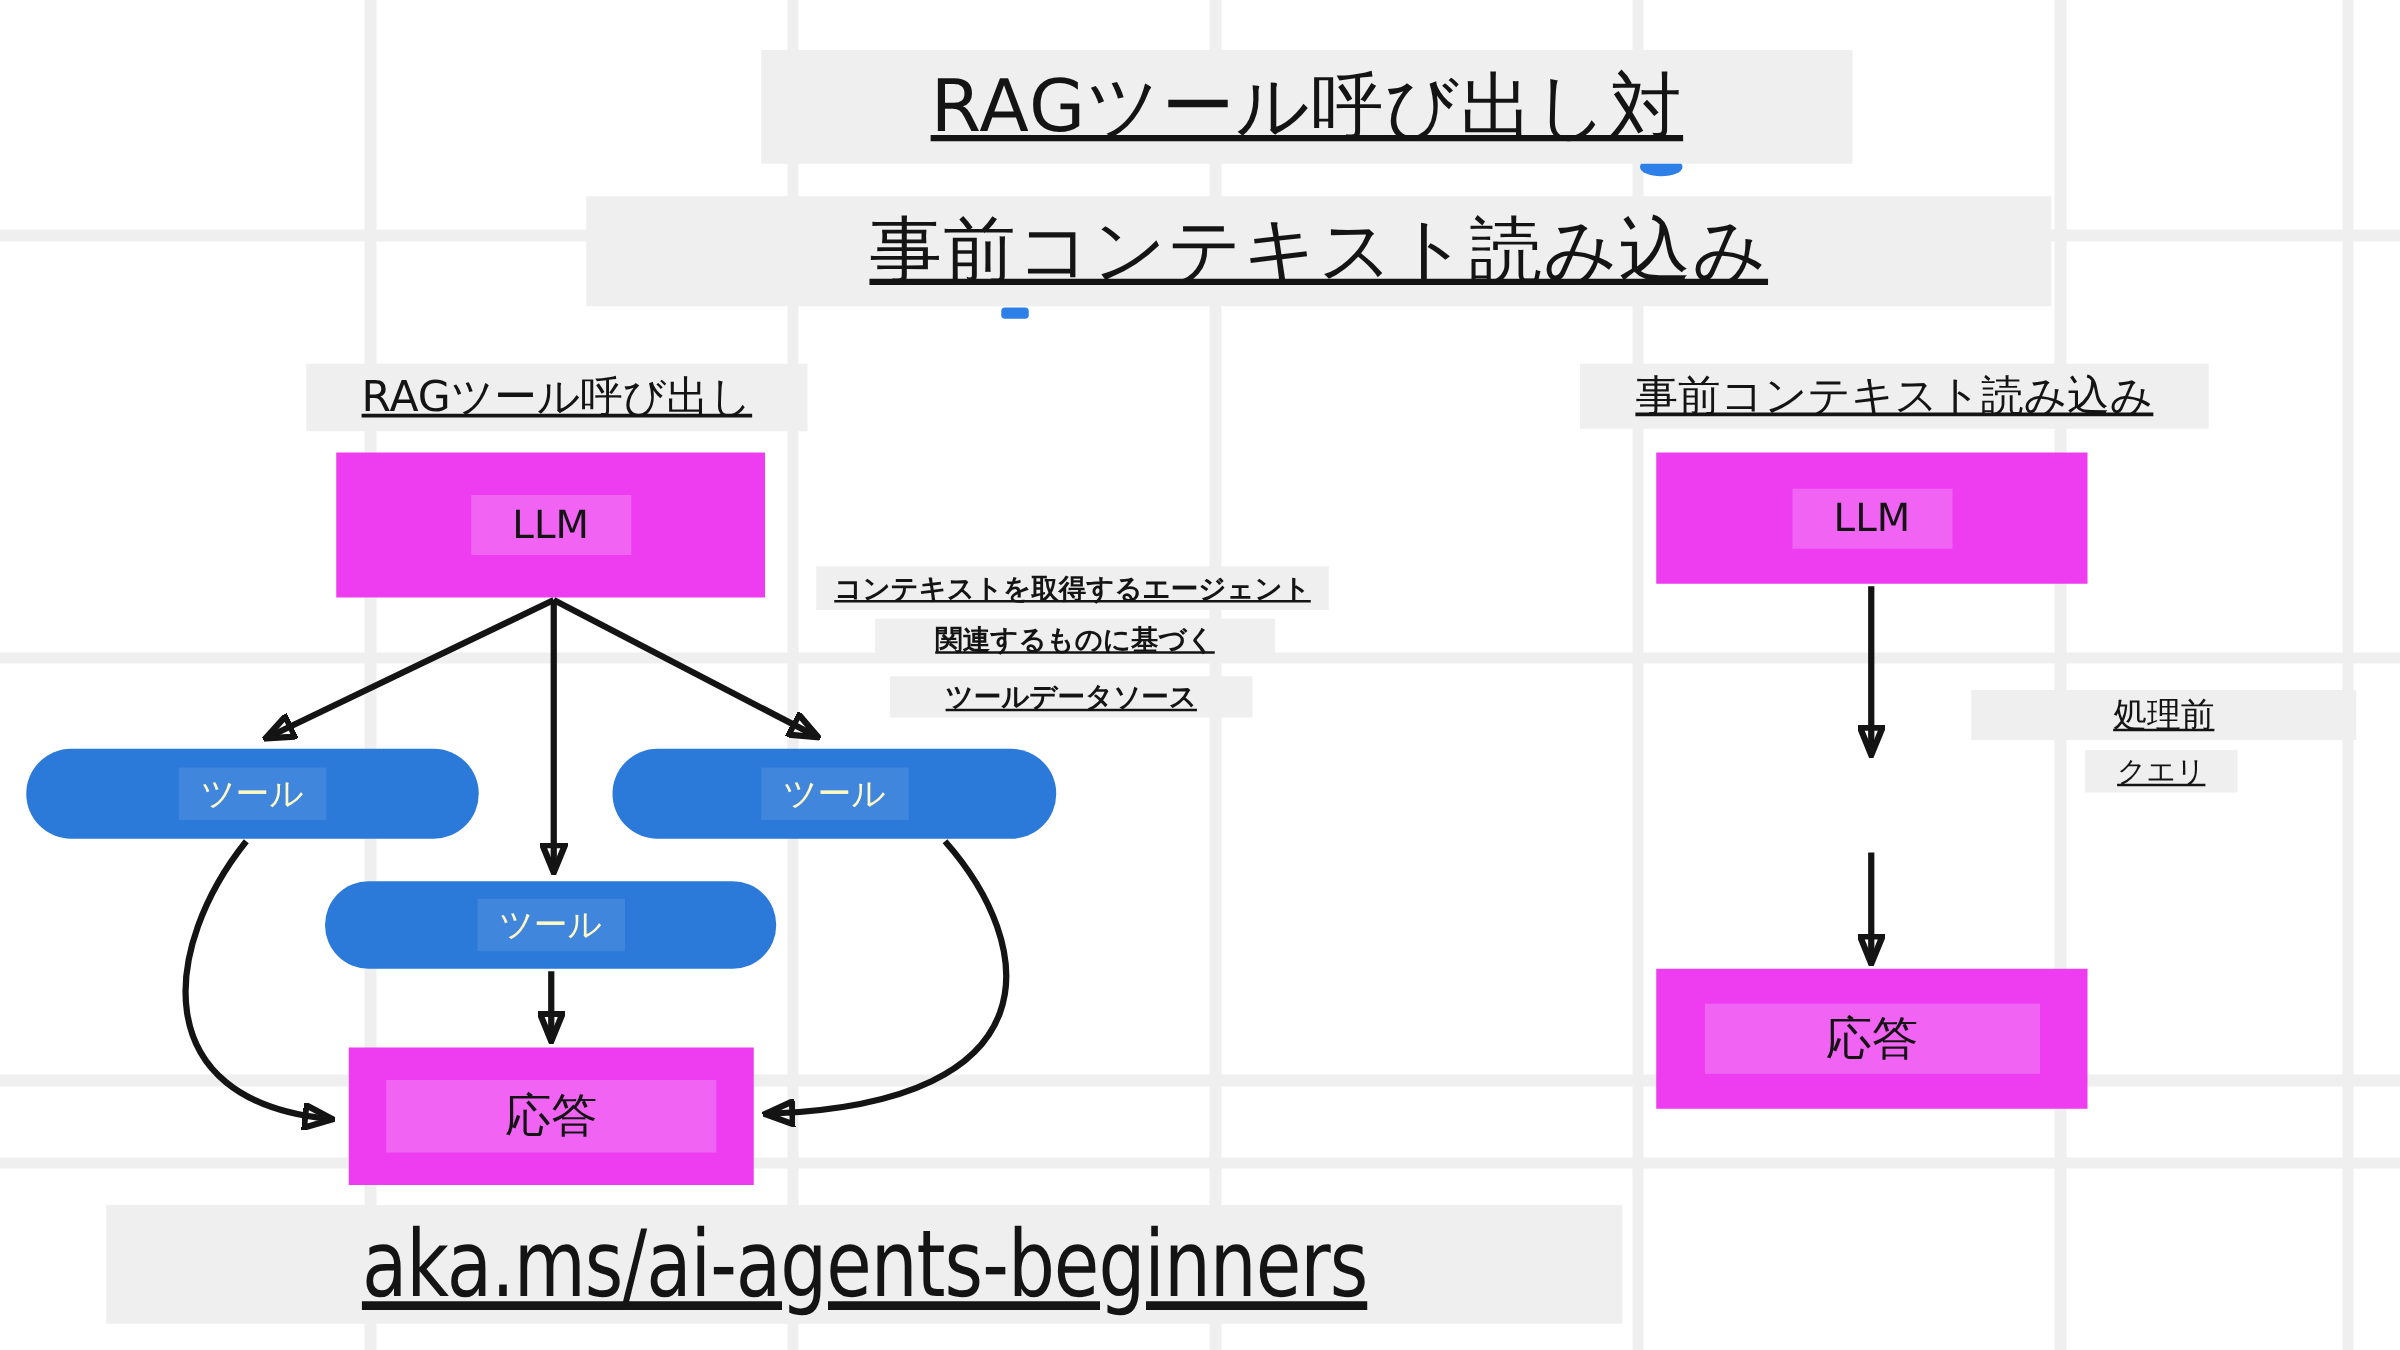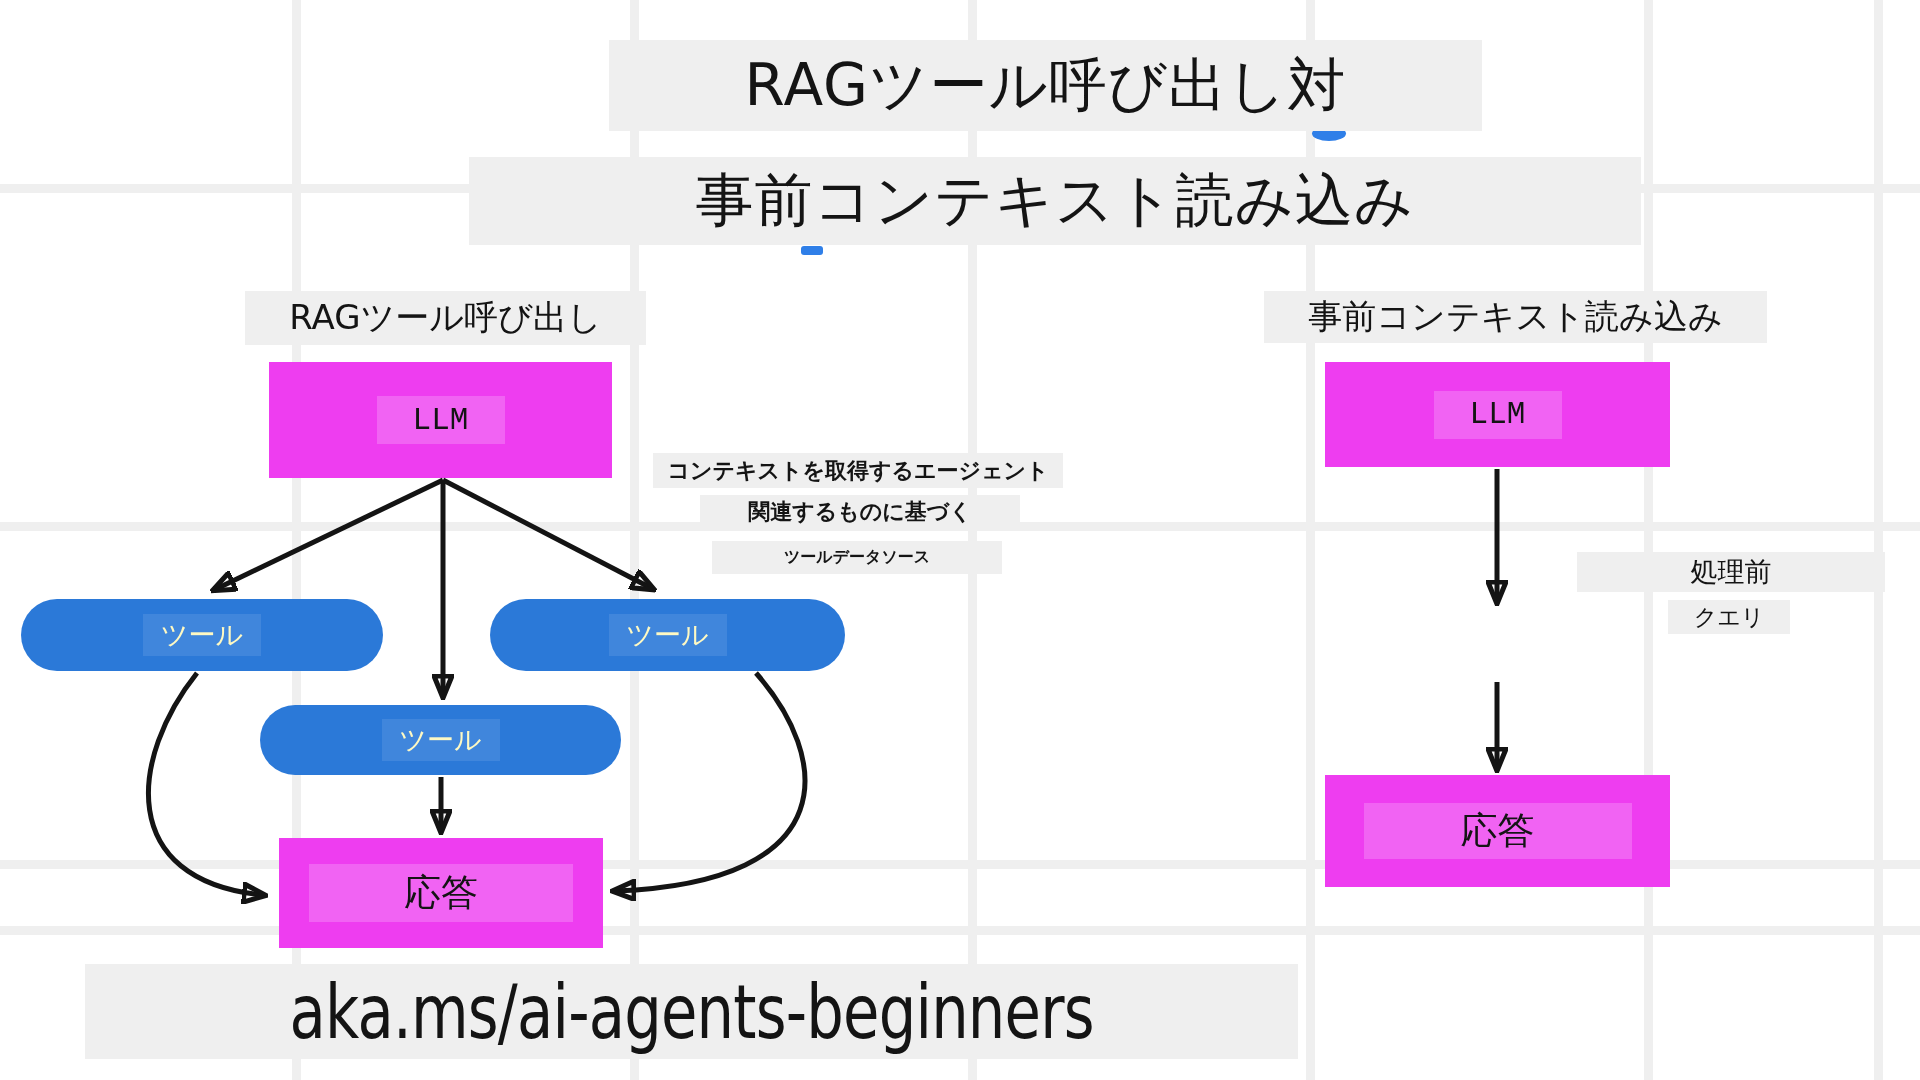--- a/index.html
+++ b/index.html
@@ -20,40 +20,40 @@
 
   
   .band {
     position: absolute;
     background: #efefef;
     display: flex;
     align-items: center;
     justify-content: center;
     white-space: nowrap;
     color: #141414;
+    text-decoration: underline;
   }
 
   .title-text { font-size: 58px; font-weight: 500; letter-spacing: 1px; }
   .section-header { font-size: 34px; font-weight: 500; }
 
   
   .mbox {
     position: absolute;
     background: #ee3df0;
     display: flex;
     align-items: center;
     justify-content: center;
   }
   .mbox .inner {
     background: rgba(255,255,255,0.20);
     display: flex;
     align-items: center;
     justify-content: center;
     color: #141414;
-    font-family: Liberation Mono, monospace;
   }
 
   
   .pill {
     position: absolute;
     background: #2b79d8;
     border-radius: 999px;
     display: flex;
     align-items: center;
     justify-content: center;
@@ -131,21 +131,21 @@
     </div>
   </div>
 
   <div class="band" style="left:700px; top:495px; width:320px; height:34px;">
     <span class="note" style="font-size:22px;">関連するものに基づく</span>
   </div>
   <div class="band" style="left:653px; top:453px; width:410px; height:35px;">
     <span class="note" style="font-size:22px;">コンテキストを取得するエージェント</span>
   </div>
   <div class="band" style="left:712px; top:541px; width:290px; height:33px;">
-    <span class="note" style="font-size:16px;">ツールデータソース</span>
+    <span class="note" style="font-size:22px;">ツールデータソース</span>
   </div>
 
   <div class="band" style="left:1577px; top:552px; width:308px; height:40px;">
     <span style="font-size:27px; font-weight:500;">処理前</span>
   </div>
   <div class="band" style="left:1668px; top:600px; width:122px; height:34px;">
     <span style="font-size:23px; font-weight:500;">クエリ</span>
   </div>
 
   <div class="mbox" style="left:1325px; top:362px; width:345px; height:105px;">

